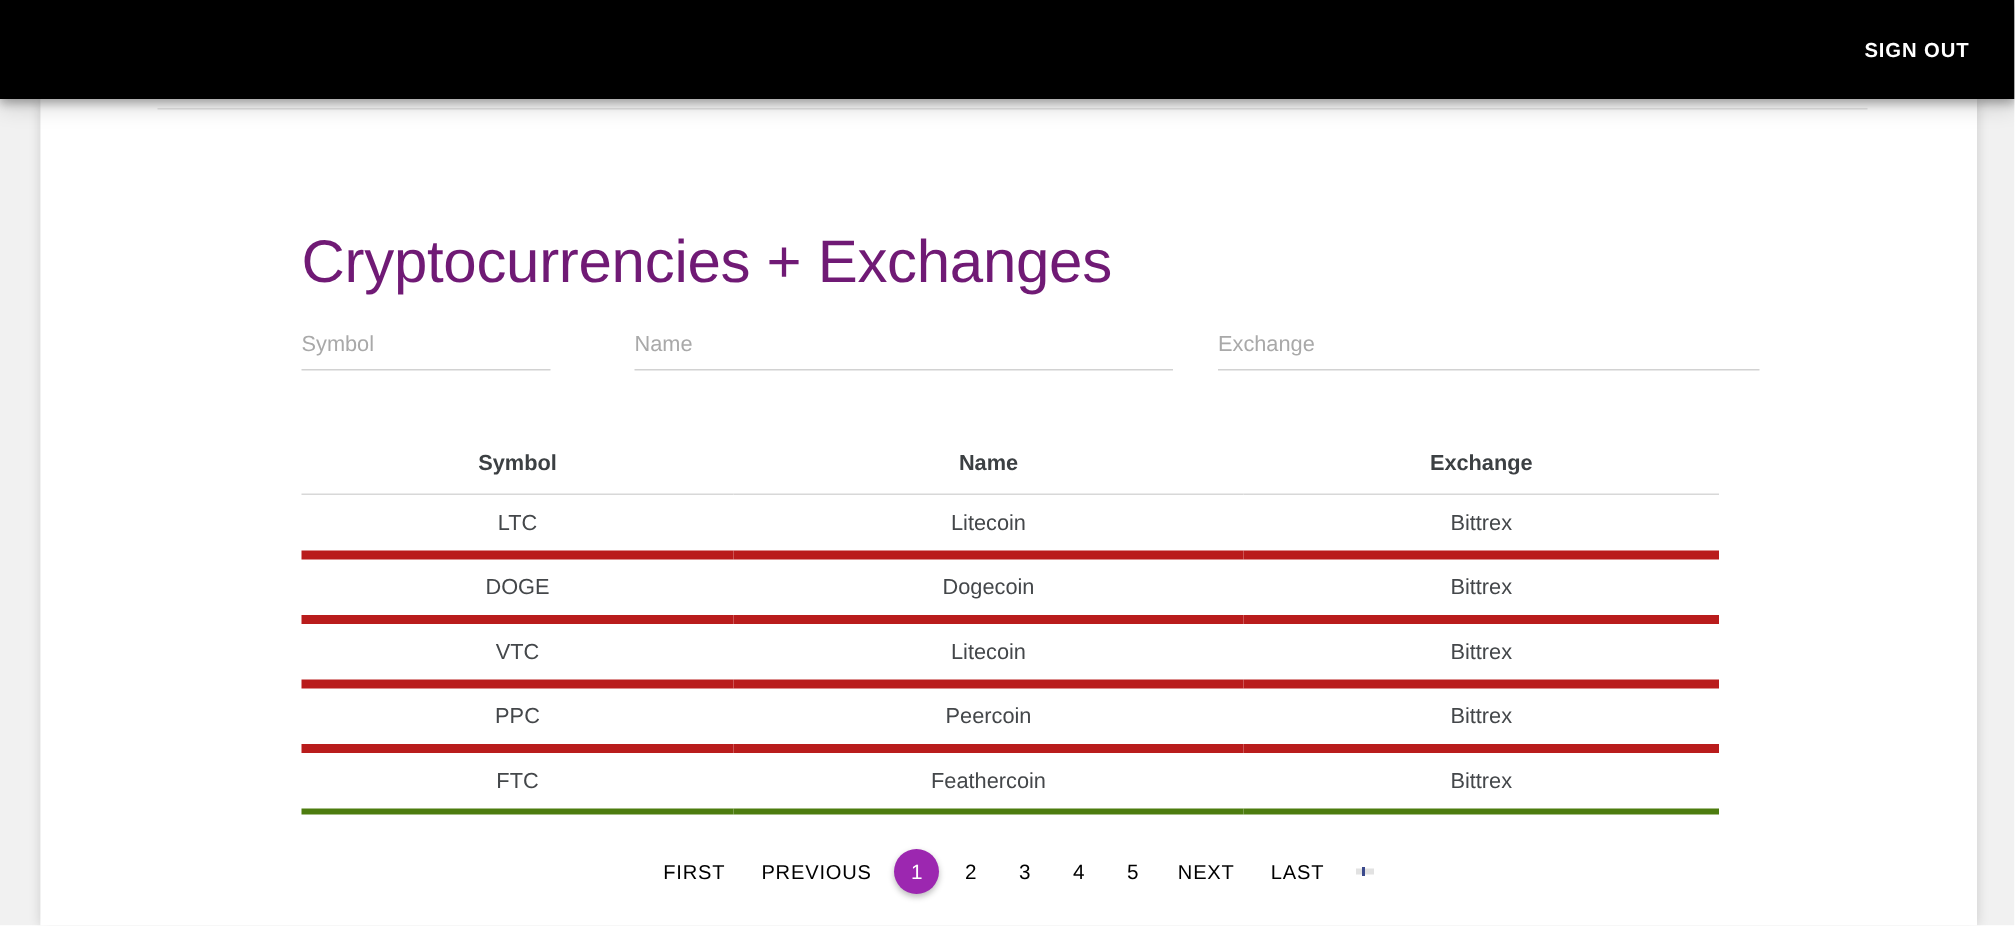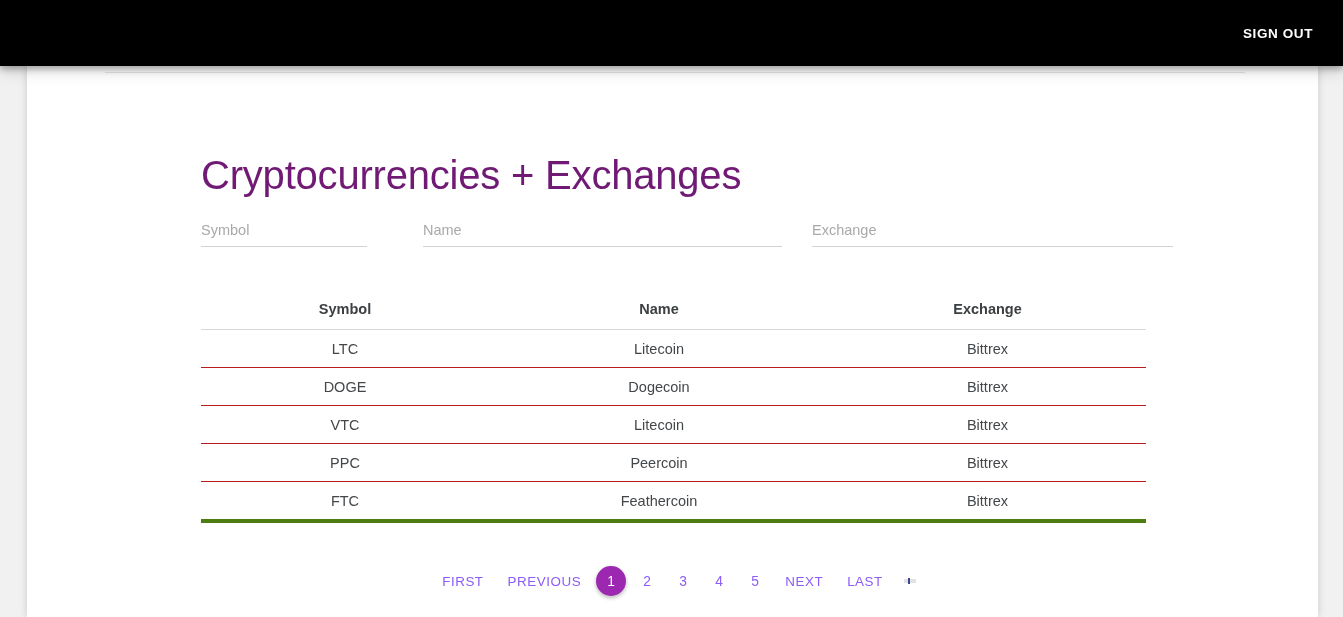--- a/index.html
+++ b/index.html
@@ -164,21 +164,21 @@
     border-bottom: 1px solid #d8d8d8;
     background: transparent;
   }
   table.data-table td {
     font-size: 14.5px;
     font-weight: normal;
     color: #44474a;
     text-align: center;
     height: 37px;
     padding: 0;
-    border-bottom: 1px solid #b91c1c;
+    border-bottom: 6px solid #b91c1c;
   }
   table.data-table tbody tr:last-child td {
     border-bottom: 4px solid #4d7c0f;
   }
   .col-symbol { width: 288px; }
   .col-name   { width: 340px; }
   .col-exchange { width: 317px; }
 
   
   .pagination {
@@ -190,21 +190,21 @@
     display: flex;
     align-items: center;
     justify-content: center;
     gap: 0px;
   }
   .pg-item {
     display: inline-flex;
     align-items: center;
     justify-content: center;
     height: 30px;
-    color: #8b5cf6;
+    color: #000000;
     font-size: 13.4px;
     letter-spacing: 0.55px;
     cursor: pointer;
     user-select: none;
     background: transparent;
     border: none;
     font-family: "Liberation Sans", sans-serif;
     padding: 0 12px;
     white-space: nowrap;
   }

